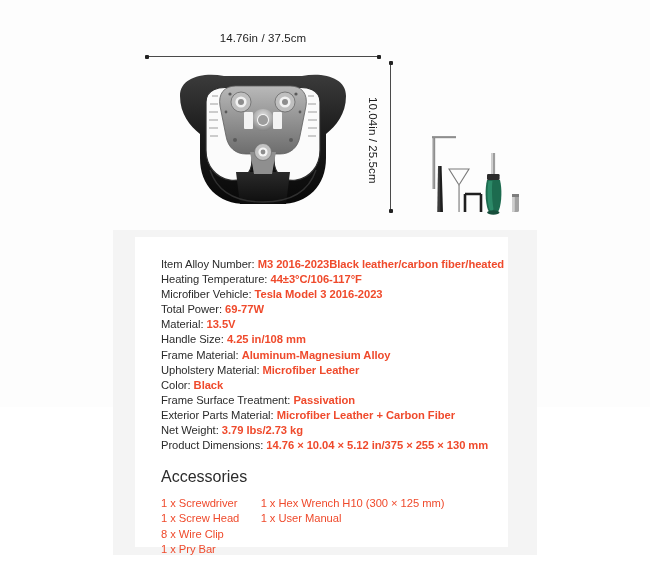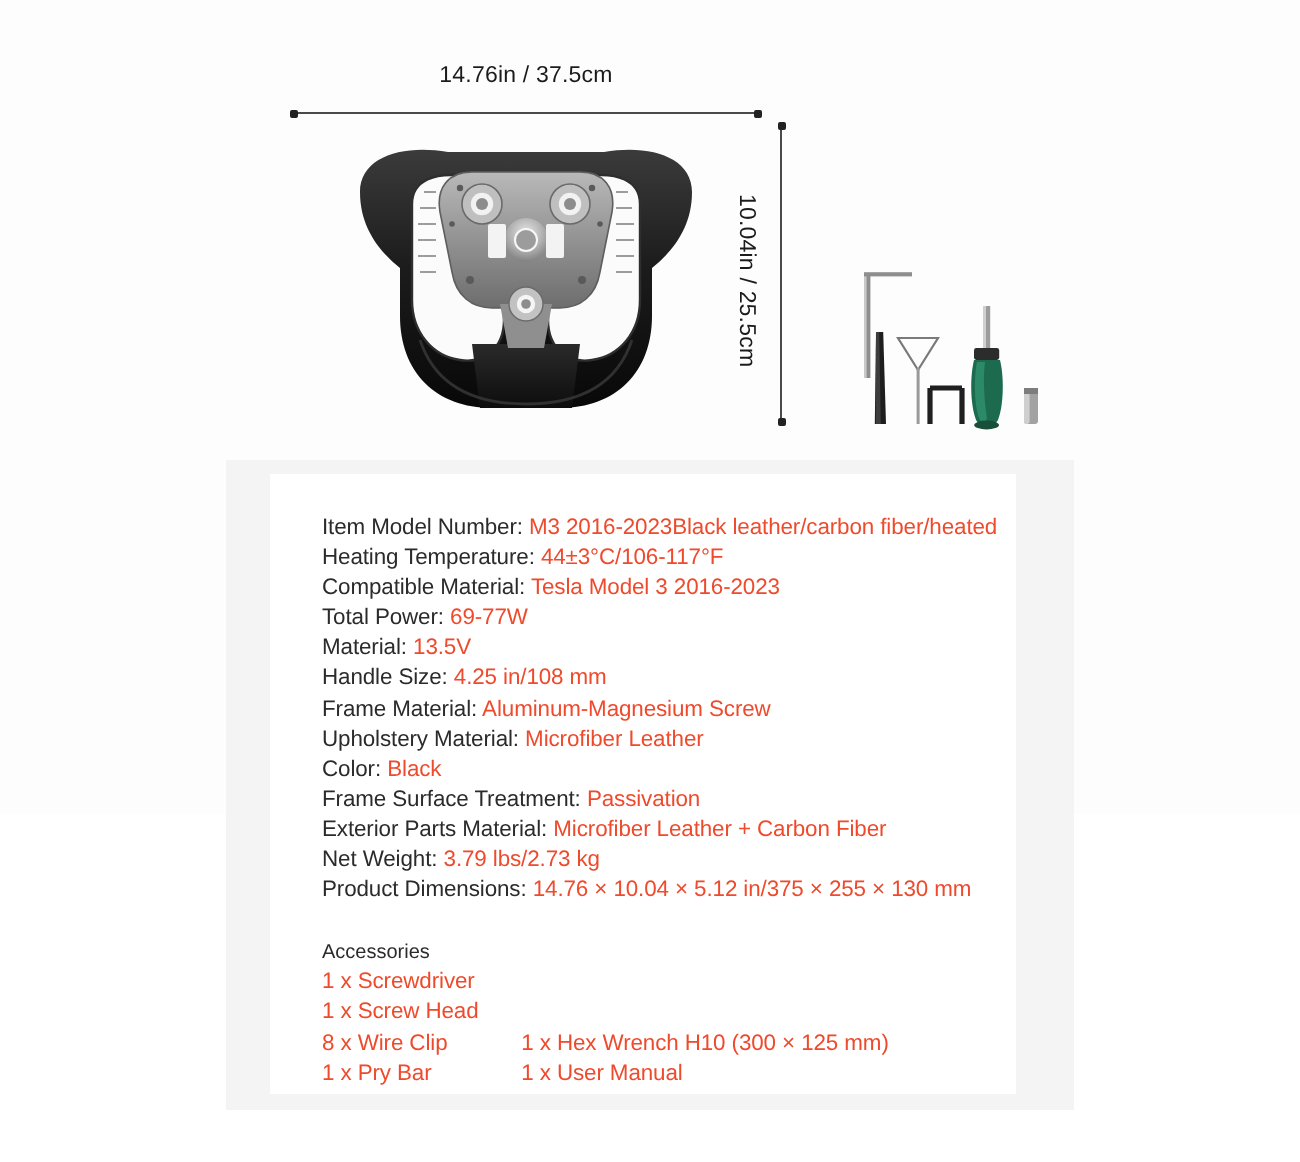--- a/index.html
+++ b/index.html
@@ -133,32 +133,31 @@
   }
   .spec-list { }
   .spec-row {
     font-size: 11.2px;
     line-height: 15.1px;
     color: #2b2b2b;
     white-space: nowrap;
     letter-spacing: -0.05px;
   }
   .spec-row .k { color: #2b2b2b; }
-  .spec-row .v { color: #ef4a2c; }
+  .spec-row .v { color: #ef4a2c; font-weight: bold; }
 
   .acc-title {
     margin-top: 16px;
-    font-size: 10px;
+    font-size: 16px;
     line-height: 15.1px;
     color: #2b2b2b;
   }
   .acc-cols {
     display: flex;
-    margin-top: 0px;
-    align-items: flex-end;
+    margin-top: 12px;
   }
   .acc-col-a { width: 108px; }
   .acc-col-b { width: 240px; }
   .acc-item {
     font-size: 11.2px;
     line-height: 15.1px;
     color: #ef4a2c;
     white-space: nowrap;
     letter-spacing: -0.05px;
   }
@@ -325,46 +324,46 @@
       </svg>
     </div>
   </div>
 
   <div class="spec-shade"></div>
 
   <div class="spec-card">
 
     <div class="spec-list">
       <div class="spec-row">
-        <span class="k">Item Model Number:</span>
+        <span class="k">Item Alloy Number:</span>
         <span class="v">M3 2016-2023Black leather/carbon fiber/heated</span>
       </div>
       <div class="spec-row">
         <span class="k">Heating Temperature:</span>
         <span class="v">44±3°C/106-117°F</span>
       </div>
       <div class="spec-row">
-        <span class="k">Compatible Material:</span>
+        <span class="k">Microfiber Vehicle:</span>
         <span class="v">Tesla Model 3 2016-2023</span>
       </div>
       <div class="spec-row">
         <span class="k">Total Power:</span>
         <span class="v">69-77W</span>
       </div>
       <div class="spec-row">
         <span class="k">Material:</span>
         <span class="v">13.5V</span>
       </div>
       <div class="spec-row">
         <span class="k">Handle Size:</span>
         <span class="v">4.25 in/108 mm</span>
       </div>
       <div class="spec-row">
         <span class="k">Frame Material:</span>
-        <span class="v">Aluminum-Magnesium Screw</span>
+        <span class="v">Aluminum-Magnesium Alloy</span>
       </div>
       <div class="spec-row">
         <span class="k">Upholstery Material:</span>
         <span class="v">Microfiber Leather</span>
       </div>
       <div class="spec-row">
         <span class="k">Color:</span>
         <span class="v">Black</span>
       </div>
       <div class="spec-row">

